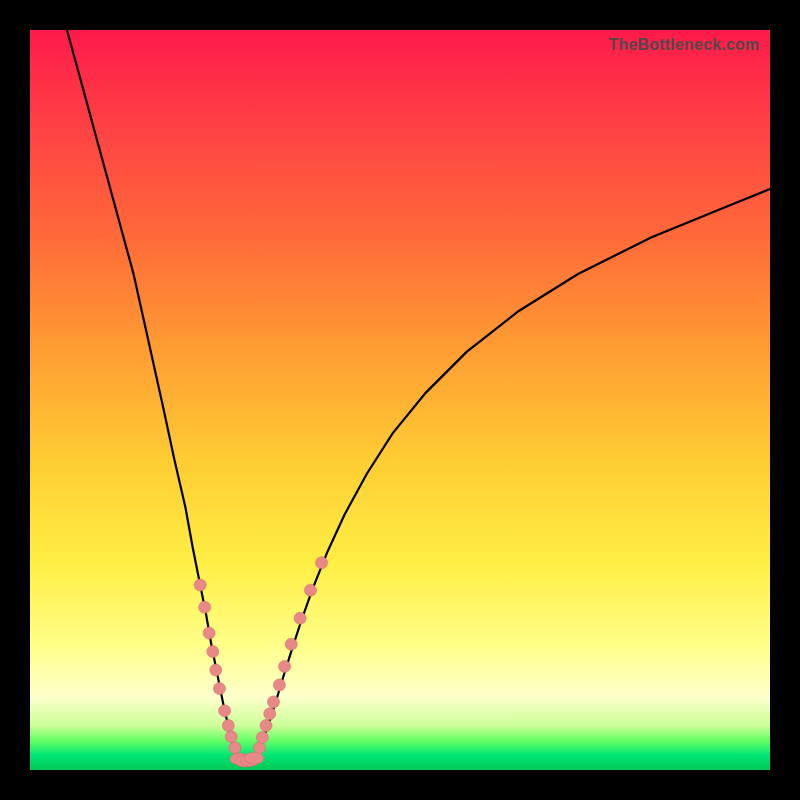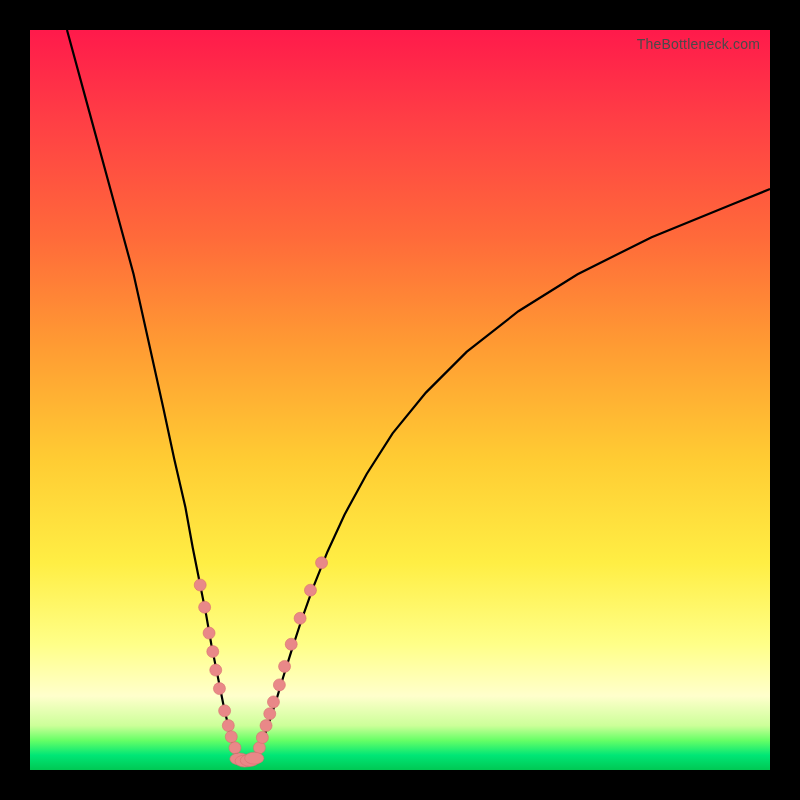--- a/index.html
+++ b/index.html
@@ -46,22 +46,22 @@
     left: 0; top: 0;
     width: 740px;
     height: 740px;
     overflow: visible;
   }
   .watermark {
     position: absolute;
     top: 6px;
     right: 10px;
     color: #4a4a4a;
-    font-size: 14px;
-    font-weight: 400;
+    font-size: 16px;
+    font-weight: 700;
     letter-spacing: 0.2px;
     user-select: none;
   }
   .curve {
     fill: none;
     stroke: #000;
     stroke-width: 2.2;
   }
   .dot {
     fill: #e98888;

